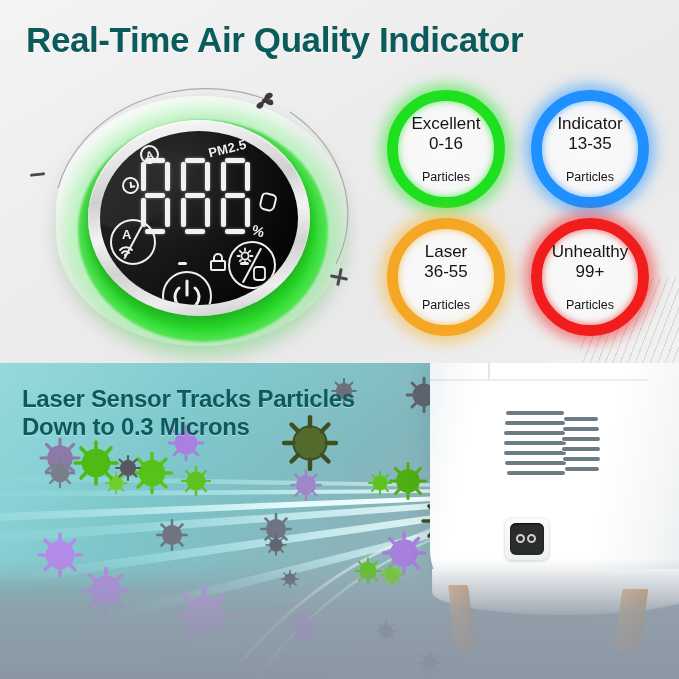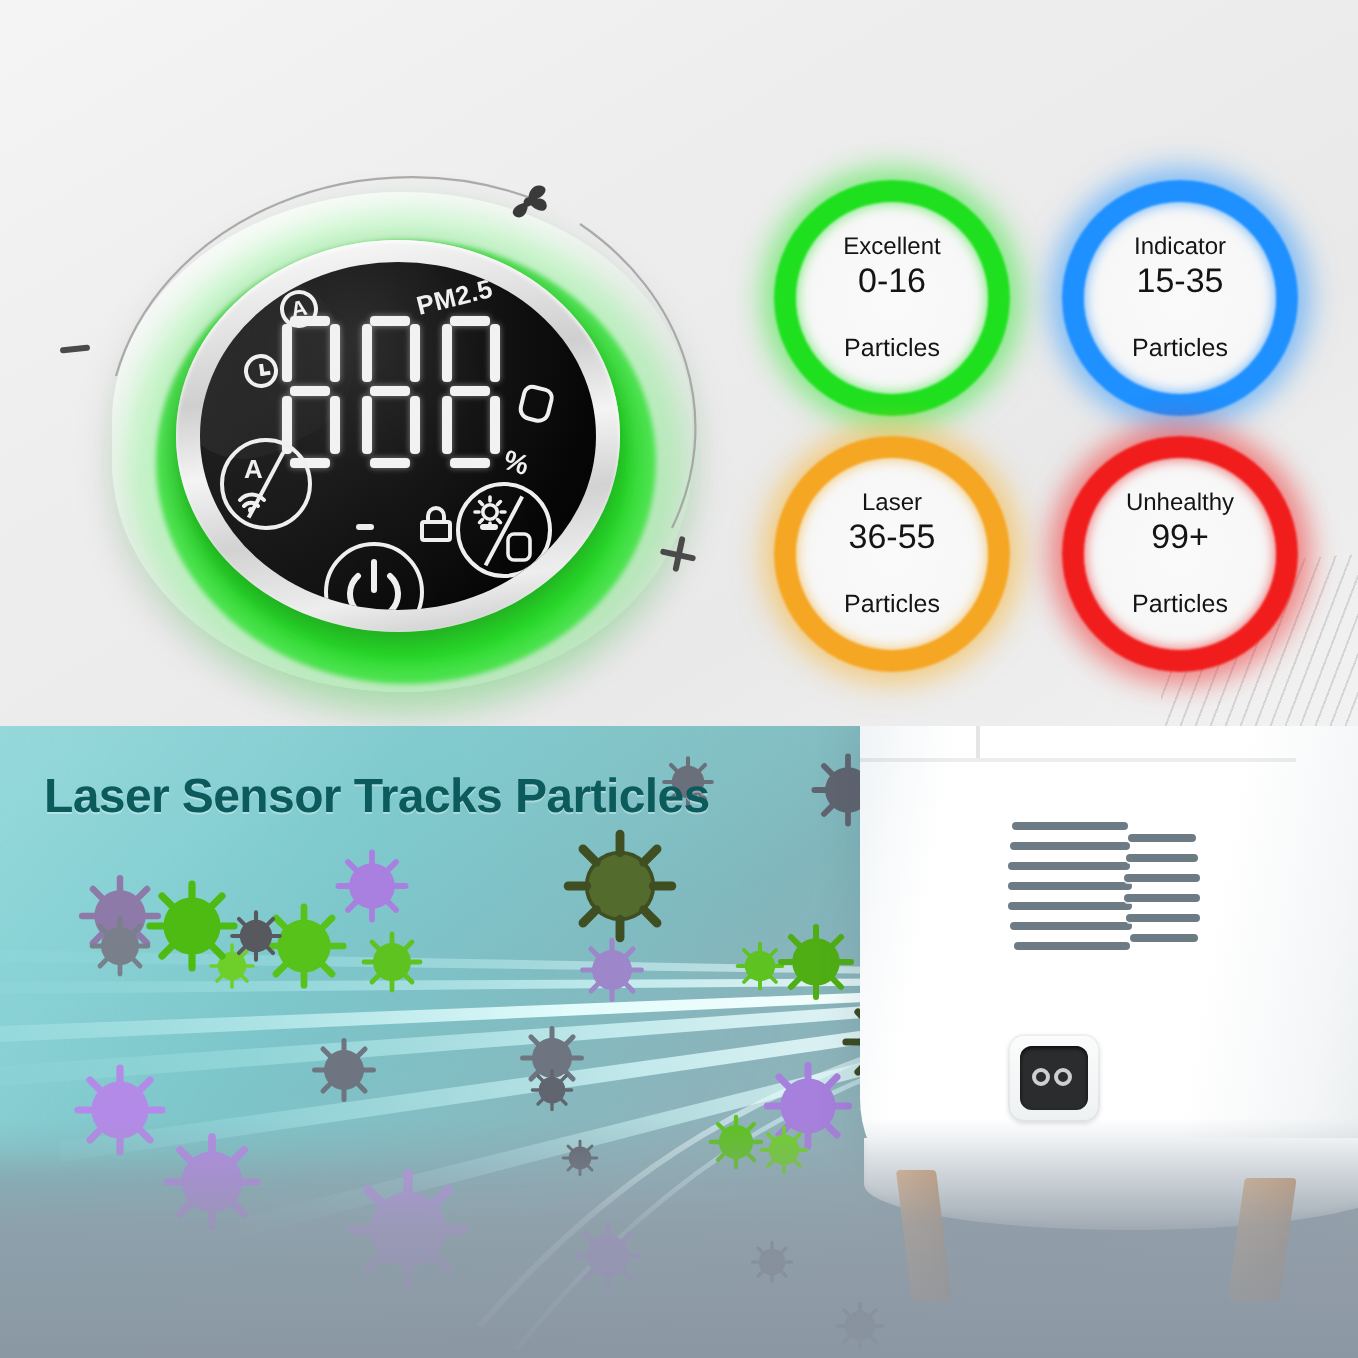--- a/index.html
+++ b/index.html
@@ -175,21 +175,21 @@
     position: absolute; left: 0; top: 0; width: 118px; height: 118px; border-radius: 50%;
     border: 11px solid var(--c);
     box-shadow: 0 0 14px 6px var(--g), inset 0 0 6px 1px var(--g);
     filter: blur(0.6px);
   }
   .badge .inner {
     position: relative; z-index: 2; width: 94px;
     display: flex; flex-direction: column; align-items: center; justify-content: center;
     line-height: 1.12;
   }
-  .badge .t1 { font-size: 12px; color: #141414; }
+  .badge .t1 { font-size: 17px; color: #141414; }
   .badge .t2 { font-size: 17px; color: #141414; margin-top: 1px; }
   .badge .t3 { font-size: 12.5px; color: #141414; margin-top: 17px; }
   #badge-0 { left: 4px;   top: 2px; }
   #badge-1 { left: 148px; top: 2px; }
   #badge-2 { left: 4px;   top: 130px; }
   #badge-3 { left: 148px; top: 130px; }
 
   
   #bottom-panel {
     position: absolute; left: 0; top: 363px; width: 679px; height: 316px;
@@ -262,20 +262,21 @@
   #beams, #particles { position: absolute; left: 0; top: 0; width: 679px; height: 316px; }
 </style>
 </head>
 <body>
 
 <div id="page">
 
   <section id="top-panel">
     <div class="diag"></div>
 
+    <h1 id="page-title">Real-Time Air Quality Indicator</h1>
 
     <div id="device">
       <div class="body-top"></div>
       <div id="glow-ring"></div>
 
       <svg id="arc-svg" viewBox="0 0 360 280">
         <path d="M40,110 A152,130 0 0 1 250,22" fill="none" stroke="#9a9a9a" stroke-width="1.1" opacity="0.8"></path>
         <path d="M272,34 A152,130 0 0 1 318,186" fill="none" stroke="#9a9a9a" stroke-width="1.1" opacity="0.8"></path>
       </svg>
 
@@ -392,21 +393,21 @@
         <span class="inner">
           <span class="t1">Excellent</span>
           <span class="t2">0-16</span>
           <span class="t3">Particles</span>
         </span>
       </div>
       <div class="badge" id="badge-1">
         <span class="ring" style="--c: #1e90ff; --g: rgba(40,150,255,0.55);"></span>
         <span class="inner">
           <span class="t1">Indicator</span>
-          <span class="t2">15-35</span>
+          <span class="t2">13-35</span>
           <span class="t3">Particles</span>
         </span>
       </div>
       <div class="badge" id="badge-2">
         <span class="ring" style="--c: #f5a623; --g: rgba(248,178,45,0.55);"></span>
         <span class="inner">
           <span class="t1">Laser</span>
           <span class="t2">36-55</span>
           <span class="t3">Particles</span>
         </span>
@@ -539,15 +540,16 @@
         </div>
       </div>
     </div>
     <i class="leg" id="leg-left"></i>
     <i class="leg" id="leg-right"></i>
 
     <div id="bp-floor"></div>
 
     <h2 id="bottom-heading">
       <span class="l1">Laser Sensor Tracks Particles</span>
+      <span class="l2">Down to 0.3 Microns</span>
     </h2>
   </section>
 </div>
 
 </body></html>

